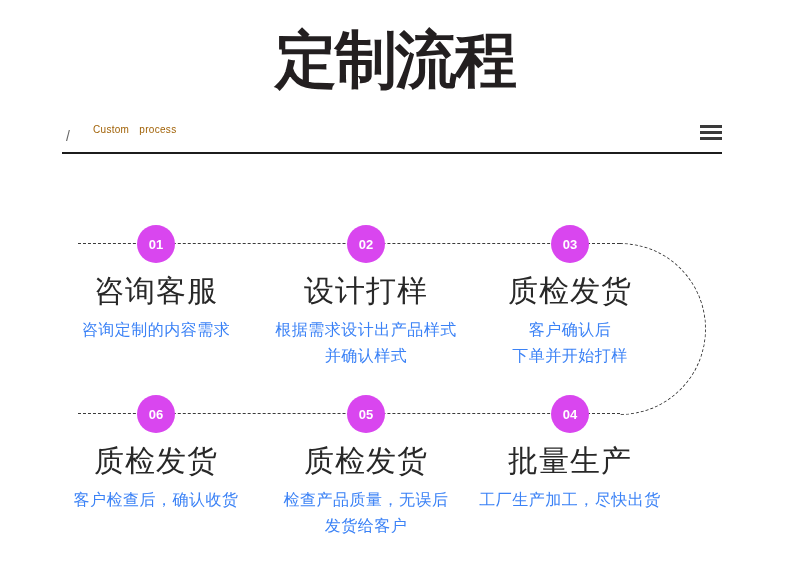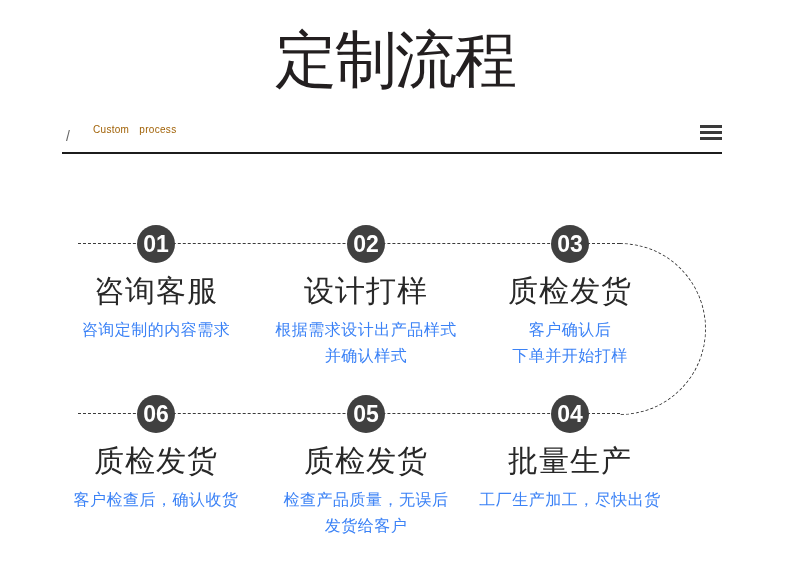--- a/index.html
+++ b/index.html
@@ -11,21 +11,21 @@
     overflow:hidden;
     font-family:"Liberation Sans","DejaVu Sans",sans-serif;
   }
 
   
   .title-wrap {
     position:absolute; top:22px; left:0; width:790px;
     text-align:center;
   }
   .title-wrap h1 {
-    font-size:62px; line-height:76px; font-weight:400;
+    font-size:62px; line-height:76px; font-weight:700;
     color:#231f20; letter-spacing:-2px;
   }
   .title-accent { position:relative; display:inline-block; }
   .title-accent::before {
     content:""; position:absolute; left:0; right:2px; bottom:6px; height:12px;
     background:#da2420; z-index:-1;
   }
 
   
   .subheader {
@@ -57,22 +57,22 @@
   
   .step { position:absolute; width:240px; text-align:center; }
   .step.r1 { top:225px; }
   .step.r2 { top:395px; }
   .step.c1 { left:36px; }
   .step.c2 { left:246px; }
   .step.c3 { left:450px; }
   .circle {
     position:relative; z-index:2;
     width:38px; height:38px; margin:0 auto;
-    background:#404040; border-radius:50%;
-    color:#ffffff; font-size:23px; font-weight:bold;
+    background:#d946ef; border-radius:50%;
+    color:#ffffff; font-size:13px; font-weight:bold;
     display:flex; align-items:center; justify-content:center;
   }
   .step-heading {
     margin-top:11px;
     font-size:30px; line-height:34px; font-weight:500;
     color:#282828; letter-spacing:1px;
   }
   .step-desc { margin-top:9px; font-size:16px; line-height:26px; color:#3b82f6; letter-spacing:0.5px; }
 </style>
 </head>

